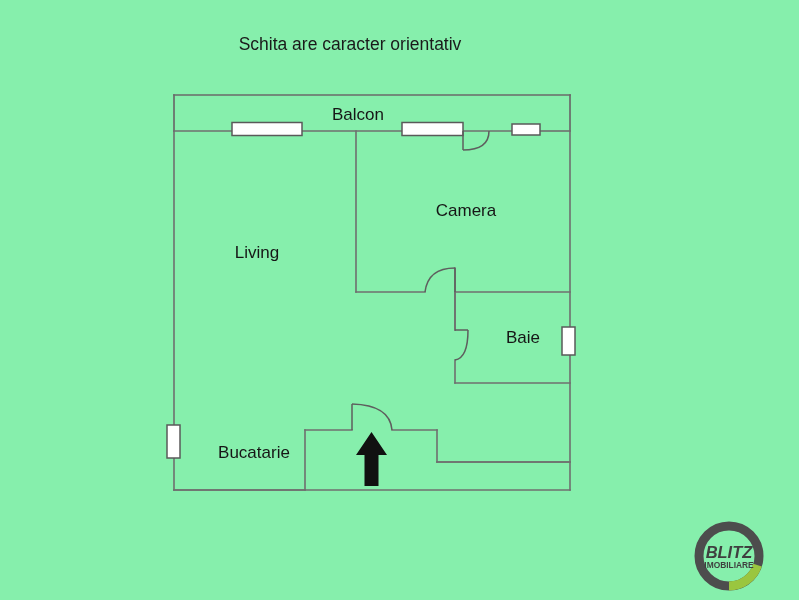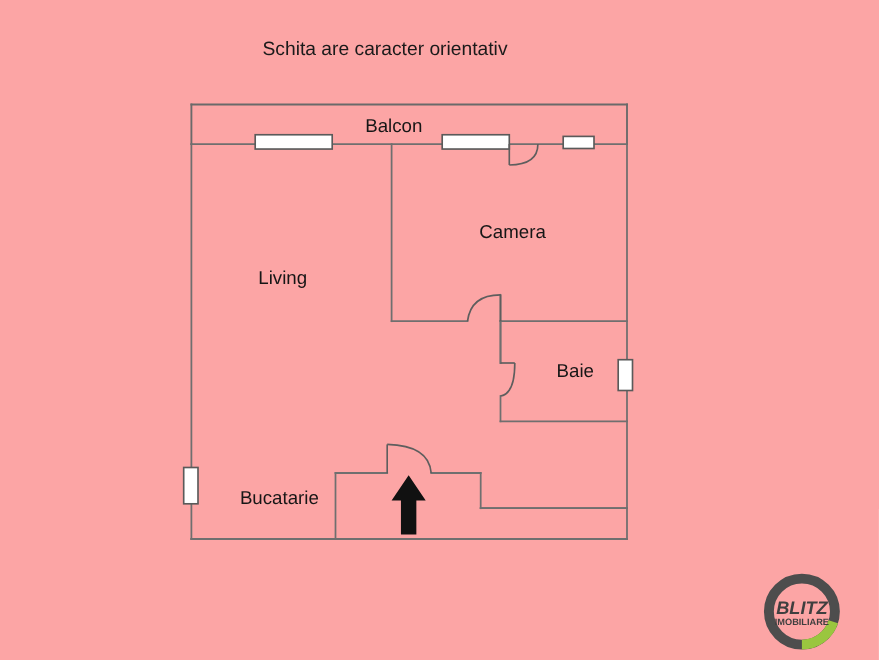--- a/index.html
+++ b/index.html
@@ -10,21 +10,21 @@
   body {
     width: 799px;
     height: 600px;
     font-family: "Liberation Sans", sans-serif;
     position: relative;
     overflow: hidden;
   }
   #floorplan-page {
     position: absolute;
     inset: 0;
-    background: #fca5a5;
+    background: #86efac;
   }
   .plan-svg {
     position: absolute;
     left: 0;
     top: 0;
     width: 799px;
     height: 600px;
   }
   .plan-title {
     font-size: 17.5px;

